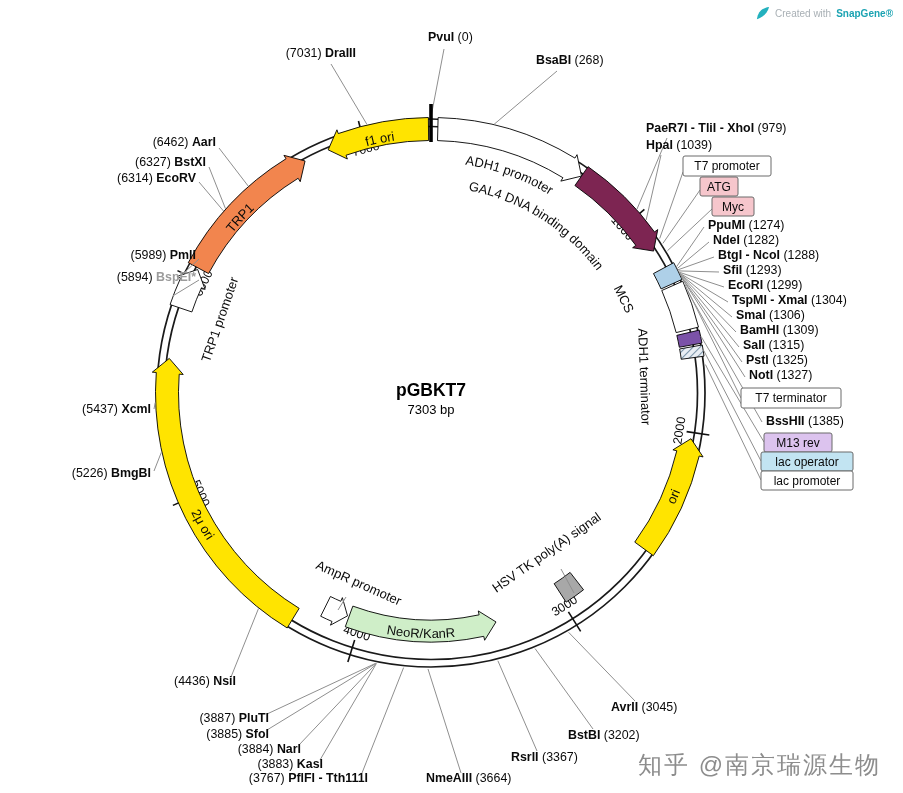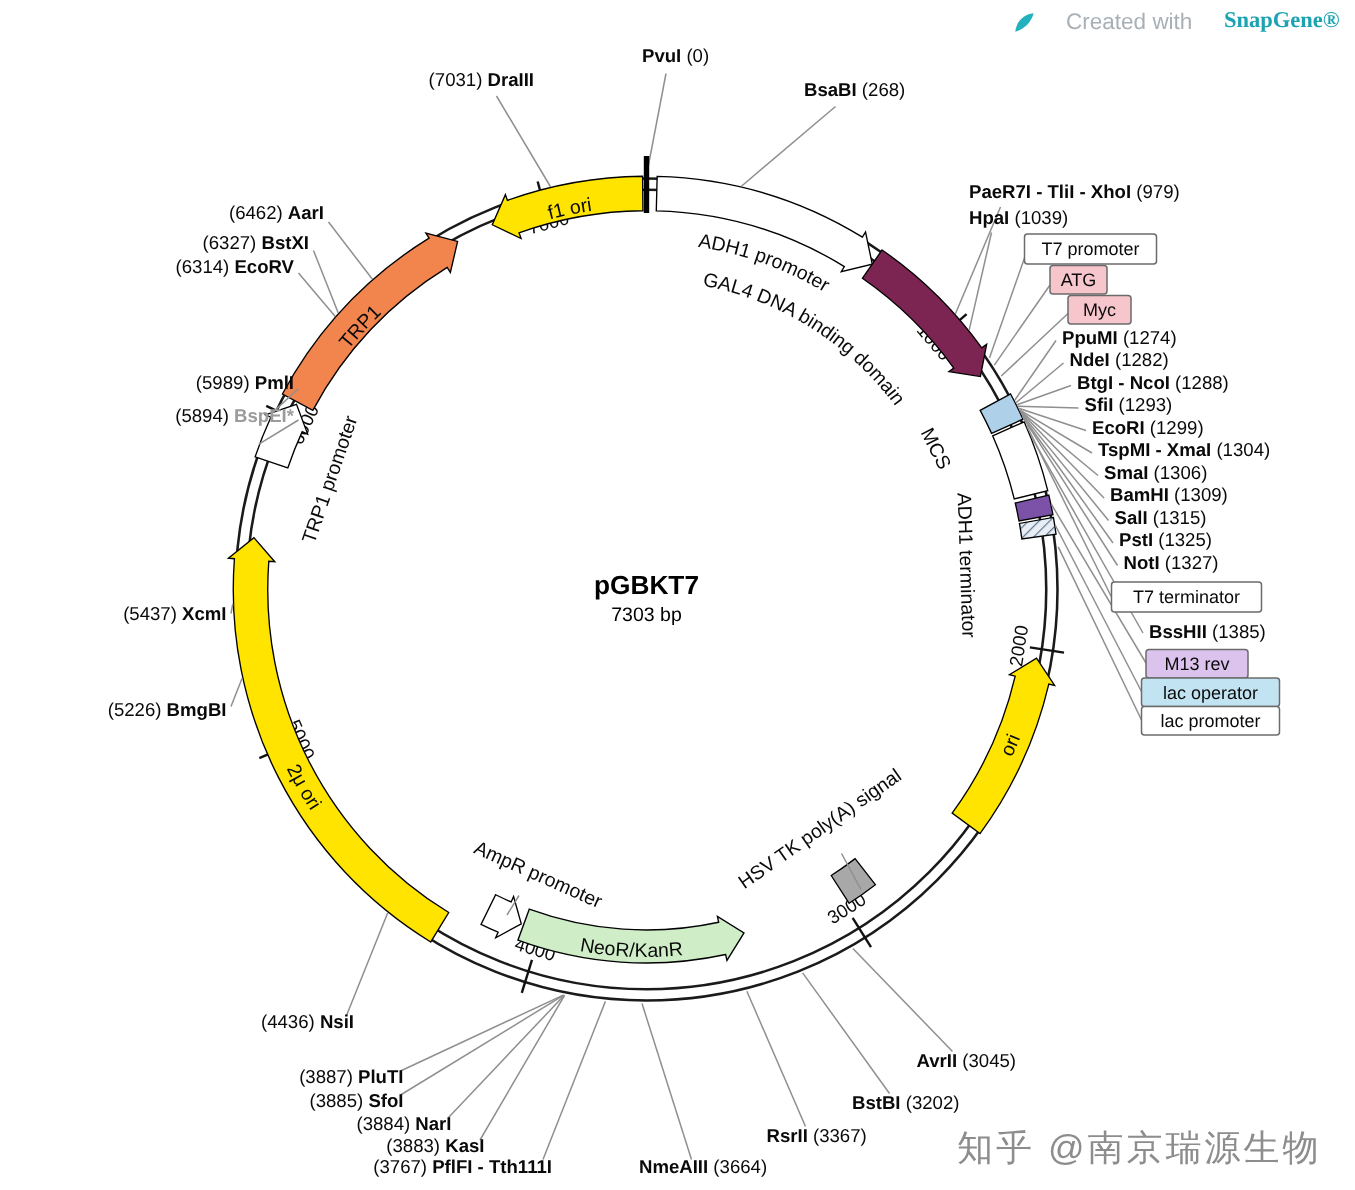--- a/index.html
+++ b/index.html
@@ -7,23 +7,23 @@
          font-family:"Liberation Sans",sans-serif;}
   svg text{user-select:none;}
   .site-label{font-family:"Liberation Sans",sans-serif;font-size:12.4px;fill:#0a0a0a;}
   .site-label .bold{font-weight:bold;}
   .site-label .gray{fill:#9b9b9b;}
   .flabel{font-family:"Liberation Sans",sans-serif;font-size:13px;fill:#0a0a0a;}
   .tick-label{font-family:"Liberation Sans",sans-serif;font-size:12.4px;fill:#0a0a0a;}
   .box-label{font-family:"Liberation Sans",sans-serif;font-size:12px;fill:#0a0a0a;}
   .title{font-family:"Liberation Sans",sans-serif;font-weight:bold;font-size:17.5px;fill:#000;}
   .subtitle{font-family:"Liberation Sans",sans-serif;font-size:13px;fill:#000;}
-  .wm-top{position:absolute;top:6px;right:10px;display:flex;align-items:center;gap:21px;
-          font-size:15px;color:#a9b0b5;}
-  .wm-top .brand{color:#1ba3b2;font-weight:bold;font-family:Liberation Serif, serif;}
+  .wm-top{position:absolute;top:6px;right:10px;display:flex;align-items:center;gap:5px;
+          font-size:10px;color:#a9b0b5;}
+  .wm-top .brand{color:#1ba3b2;font-weight:bold;}
   .wm-bottom{position:absolute;right:22px;bottom:12px;font-size:24px;color:#8d8d8d;letter-spacing:2px;}
 </style>
 </head>
 <body>
 
 <div class="stage">
 
   <svg id="plasmid-svg" width="903" height="793" viewBox="0 0 903 793">
     <defs>
       <pattern id="hatchPat" width="5" height="5" patternUnits="userSpaceOnUse" patternTransform="rotate(45)">

